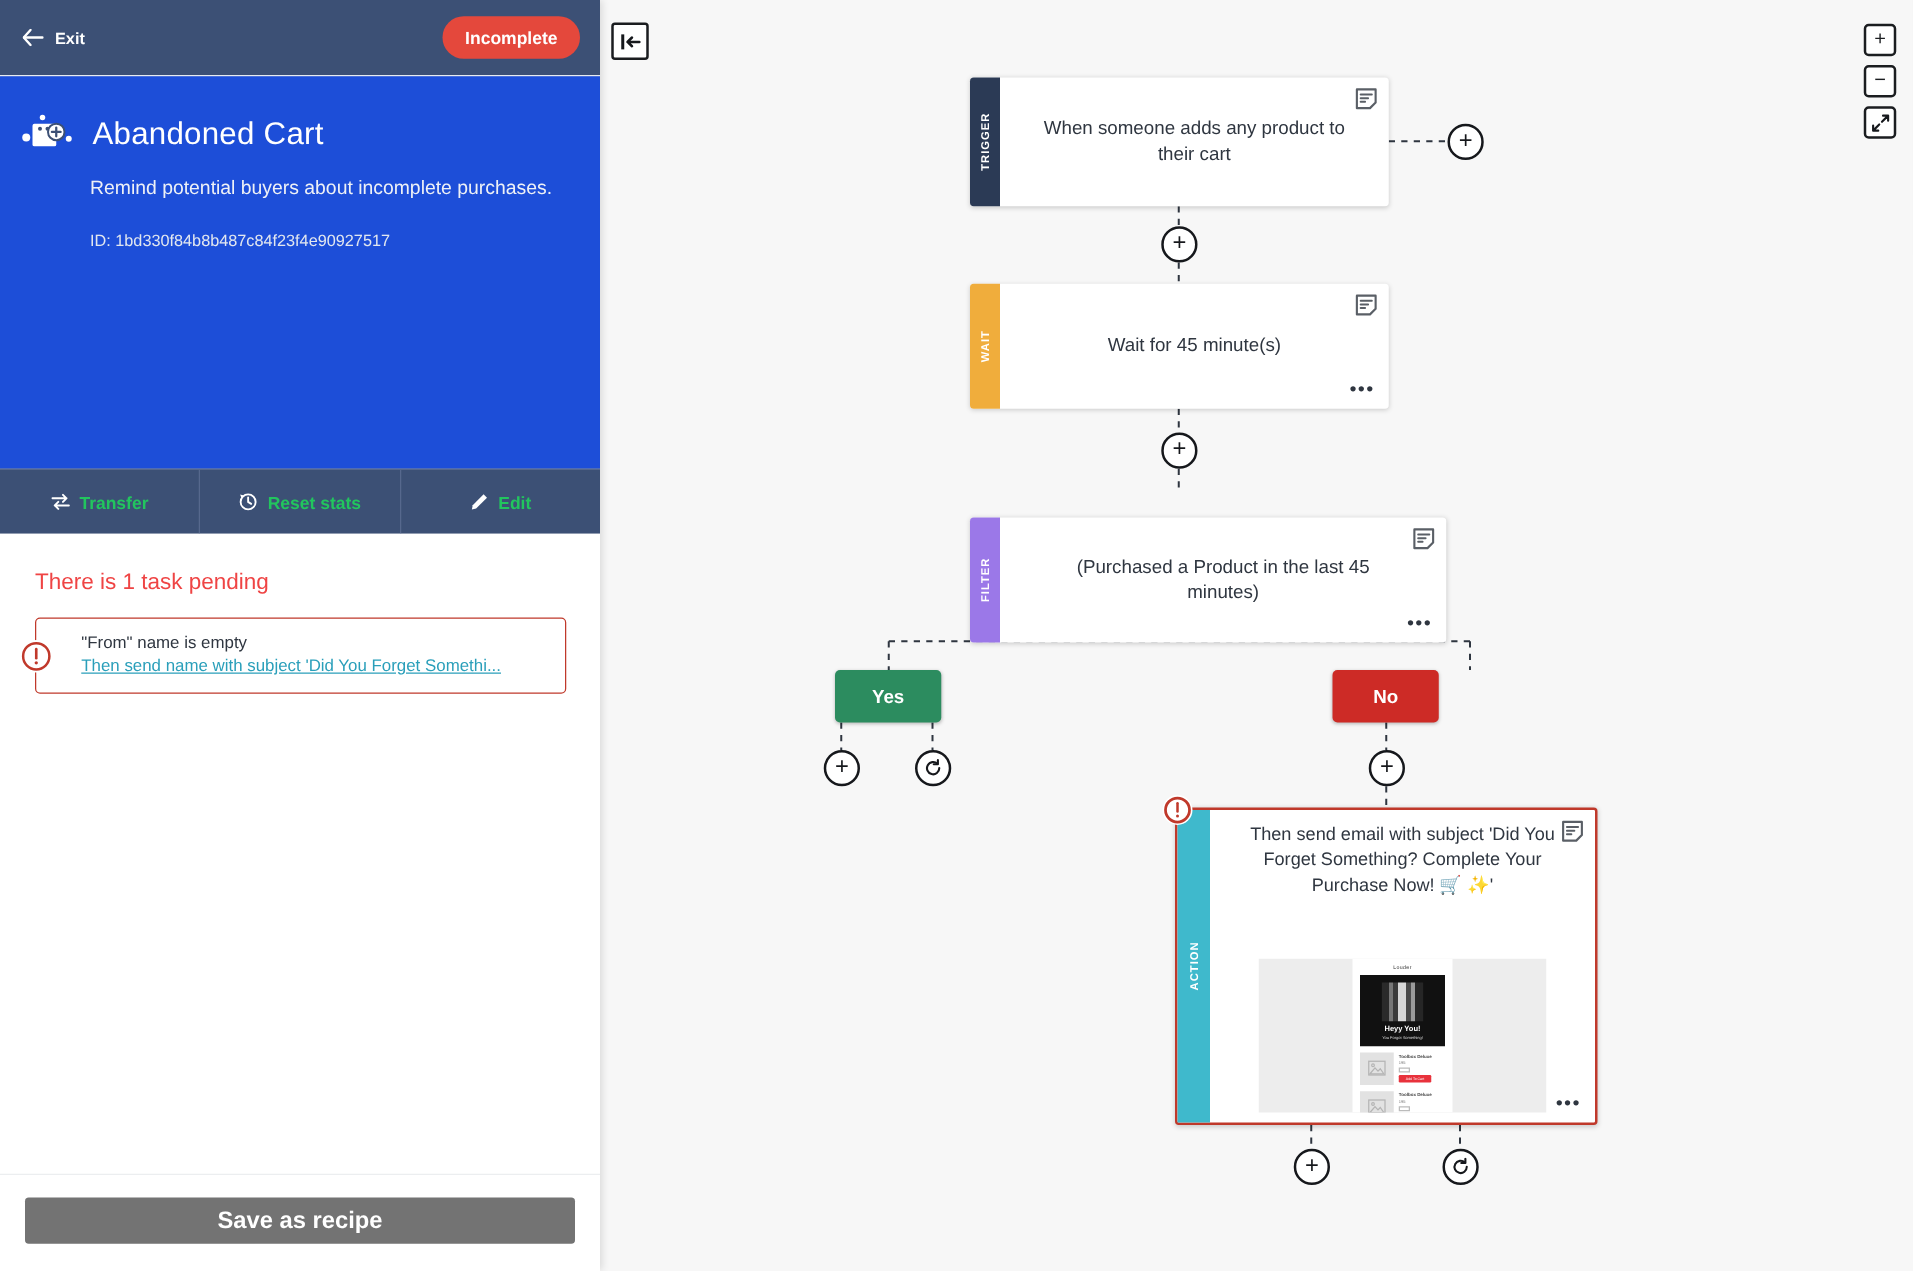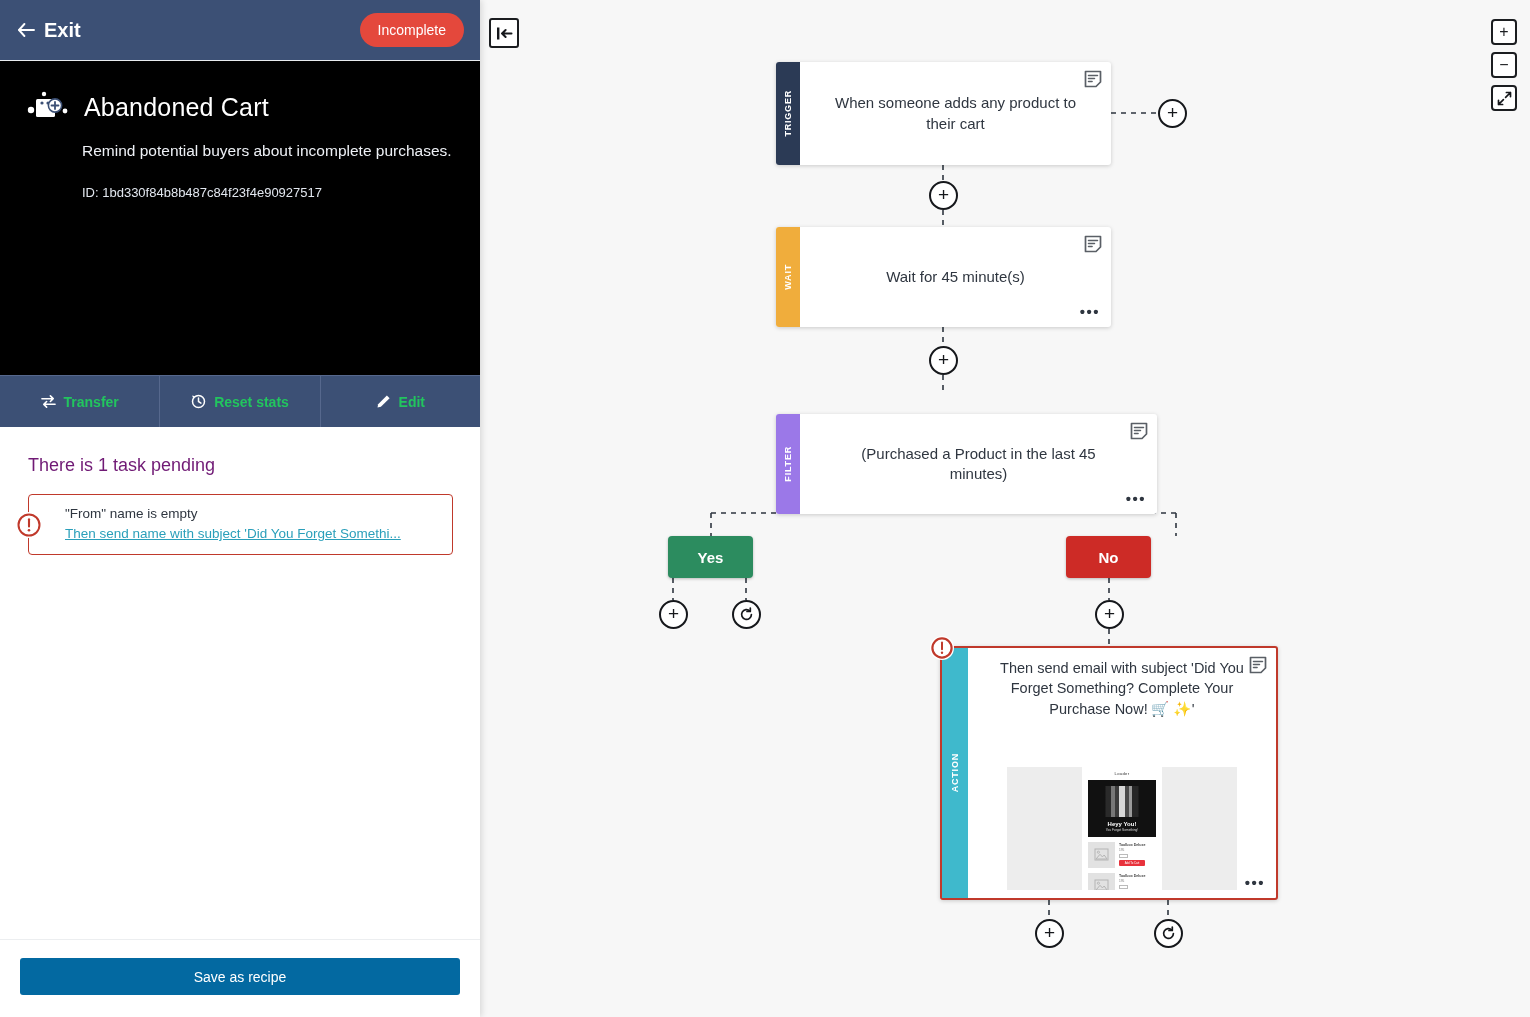--- a/index.html
+++ b/index.html
@@ -19,33 +19,33 @@
     box-shadow: 2px 0 6px rgba(0,0,0,0.12);
   }
   .sb-topbar {
     height: 61px; background: #3c5075;
     display: flex; align-items: center; justify-content: space-between;
     padding: 0 16px 0 18px;
     border-bottom: 1px solid #e9ecef;
   }
   .exit-btn {
     display: flex; align-items: center; gap: 9px;
-    color: #fff; font-size: 20px; font-weight: bold;
+    color: #fff; font-size: 13px; font-weight: bold;
     background: none; border: none; cursor: pointer;
   }
   .arrow-left-ic { width: 17px; height: 14px; display:block; }
   .badge-incomplete {
     background: #e4483c; color: #fff;
-    font-size: 14px; font-weight: normal;
+    font-size: 14px; font-weight: bold;
     padding: 9px 18px; border-radius: 18px;
     border: none; cursor: pointer;
   }
   .sb-hero {
-    background: #000000; color: #fff;
-    padding: 26px 26px 0 26px;
+    background: #1d4ed8; color: #fff;
+    padding: 26px 26px 0 16px;
     height: 314px;
   }
   .hero-title-row { display: flex; align-items: center; gap: 14px; }
   .cart-ic { width: 44px; height: 40px; flex: 0 0 auto; }
   .hero-title { font-size: 25px; font-weight: normal; letter-spacing: .2px; }
   .hero-desc { font-size: 15.5px; margin: 15px 0 0 56px; color: #eef1f6; }
   .hero-id { font-size: 13px; margin: 25px 0 0 56px; color: #e2e7ef; }
 
   .sb-actions {
     display: flex; height: 52px;
@@ -55,38 +55,38 @@
   .sb-action {
     flex: 1; display: flex; align-items: center; justify-content: center;
     gap: 8px; color: #22c55e; font-size: 14px; font-weight: bold;
     border: none; background: none; cursor: pointer;
     border-right: 1px solid #56688d;
   }
   .sb-action:last-child { border-right: none; text-align: right; }
   .sb-action svg { width: 15px; height: 15px; }
 
   .sb-body { flex: 1; background: #fff; padding: 28px 20px 0 28px; }
-  .task-pending-title { font-size: 18px; color: #701a75; margin-bottom: 18px; }
+  .task-pending-title { font-size: 18px; color: #ef4444; margin-bottom: 18px; }
   .task-card {
     border: 1px solid #c0392b; border-radius: 4px;
     padding: 11px 14px 12px 36px; position: relative;
     width: 425px;
   }
   .task-card .err-ic {
     position: absolute; left: -13px; top: 50%; transform: translateY(-50%);
     width: 26px; height: 26px; background: #fff; border-radius: 50%;
   }
   .task-err-title { font-size: 13.5px; color: #2f3640; margin-bottom: 3px; }
   .task-err-link {
     font-size: 13.5px; color: #2a9fba; text-decoration: underline; cursor: pointer;
   }
   .sb-footer { padding: 18px 20px 22px 20px; background: #fff; border-top: 1px solid #eceef0; }
   .save-recipe-btn {
-    width: 100%; height: 37px; background: #0369a1; color: #fff;
-    border: none; border-radius: 3px; font-size: 14px; font-weight: normal;
+    width: 100%; height: 37px; background: #737373; color: #fff;
+    border: none; border-radius: 3px; font-size: 19px; font-weight: bold;
     cursor: pointer;
   }
 
   
   .canvas {
     flex: 1; position: relative; background: #f7f7f7; overflow: hidden;
   }
   .collapse-btn {
     position: absolute; left: 9px; top: 18px;
     width: 30px; height: 30px; background: #fff;

